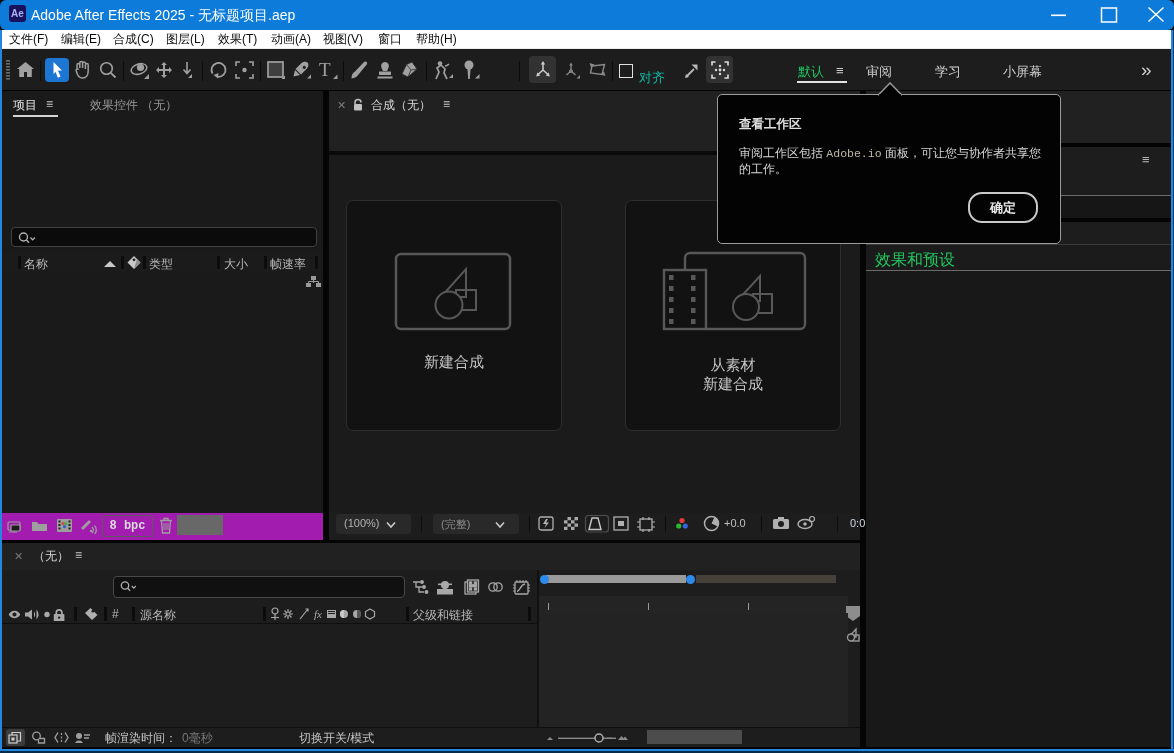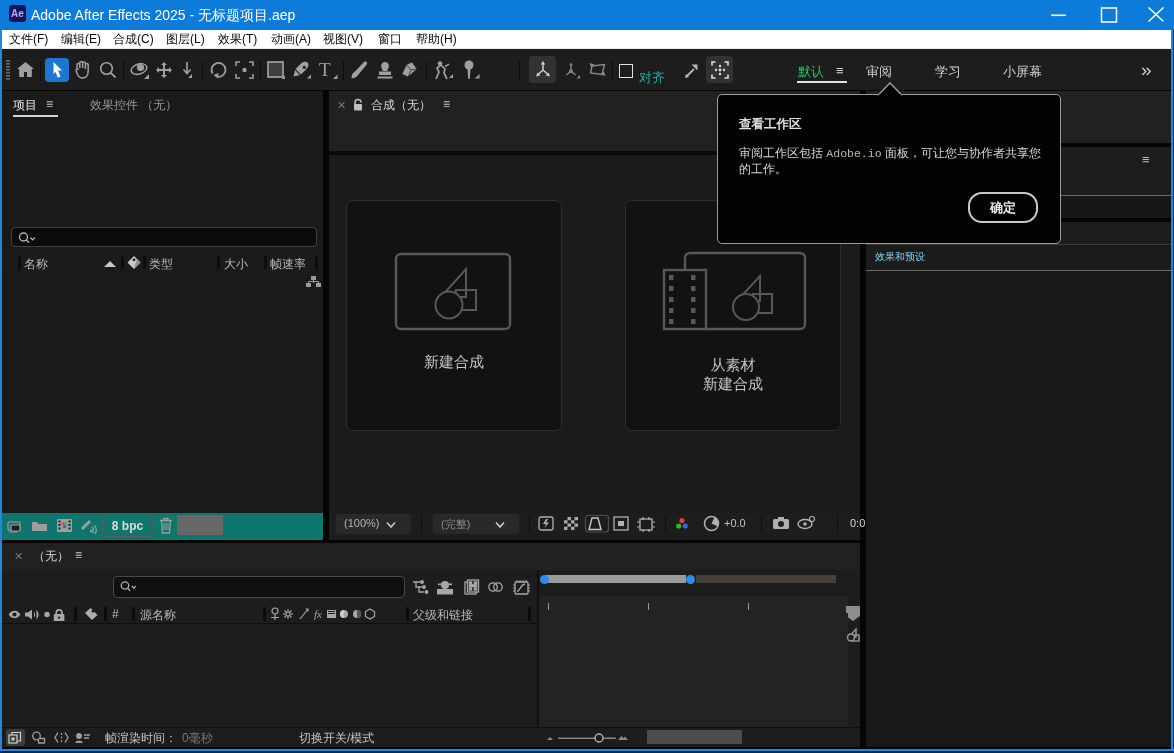--- a/index.html
+++ b/index.html
@@ -1,19 +1,19 @@
 <!DOCTYPE html>
 <html><head>
 <meta charset="utf-8">
 <style>
 html,body{margin:0;padding:0;}
 body{width:1174px;height:753px;overflow:hidden;background:#0a0a0a;font-family:"Liberation Sans",sans-serif;position:relative;}
 .abs{position:absolute;}
 
-#titlebar{left:0;top:0;width:1174px;height:30px;background:#0d7bd9;}
+#titlebar{left:0;top:0;width:1174px;height:30px;background:#0d7bd9;border-radius:6px;}
 #aeicon{left:9px;top:5px;width:17px;height:17px;background:#18125c;border-radius:3px;color:#aab4f7;font-size:10px;font-weight:bold;text-align:center;line-height:17px;}
 #title{left:31px;top:0;height:30px;line-height:30px;color:#fff;font-size:14px;}
 
 #menubar{left:0;top:30px;width:1174px;height:18px;background:#ffffff;border-bottom:1px solid #ececec;color:#0a0a0a;font-size:12px;}
 #menubar span{position:absolute;top:0;line-height:19px;}
 
 #toolbar{left:0;top:49px;width:1174px;height:41px;background:#1d1d1d;border-bottom:1px solid #060606;padding:0;}
 .tbsep{position:absolute;top:10px;width:1px;height:20px;background:#0c0c0c;}
 .wstab{position:absolute;top:12px;font-size:13px;color:#cfcfcf;}
 
@@ -235,21 +235,21 @@
       <span class="abs" style="left:268px;top:3px">帧速率</span>
       <div class="abs" style="left:313px;top:3px;width:3px;height:13px;background:#0c0c0c"></div>
     </div>
     <svg class="abs" style="left:303px;top:184px" width="18" height="14" viewBox="0 0 18 14">
       <rect x="6" y="1" width="5" height="4" fill="#9a9a9a"></rect>
         <rect x="1" y="8" width="5" height="4" fill="#9a9a9a"></rect>
         <rect x="11" y="8" width="5" height="4" fill="#9a9a9a"></rect>
       <path d="M8.5 5 v2 M3.5 8 v-1.5 h10 V8 M8.5 6.5 v1.5" stroke="#9a9a9a" fill="none"></path>
     </svg>
 
-    <div class="abs" style="left:0;top:422px;width:100%;height:27px;background:#0f766e;">
+    <div class="abs" style="left:0;top:422px;width:100%;height:27px;background:#a21caf;font-family:Liberation Mono, monospace;">
       <svg class="abs" style="left:5px;top:6px" width="20" height="15" viewBox="0 0 20 15">
           <rect x="1" y="3" width="12" height="8" rx="1" fill="none" stroke="#9e9e9e" stroke-width="1.2"></rect>
           <rect x="4" y="6" width="9" height="6" rx="1" fill="#1d1d1d" stroke="#9e9e9e" stroke-width="1.2"></rect>
           <path d="M2 13 h8" stroke="#9e9e9e"></path>
         </svg>
       <svg class="abs" style="left:29px;top:6px" width="17" height="14" viewBox="0 0 17 14">
           <path d="M1 3 h5 l1.5 2 H16 v7 H1 Z" fill="#9e9e9e"></path>
         </svg>
       <svg class="abs" style="left:54px;top:5px" width="17" height="16" viewBox="0 0 17 16">
           <rect x="1" y="1" width="15" height="13" rx="1" fill="#9e9e9e"></rect>
@@ -387,21 +387,21 @@
     <div class="abs" style="left:0;top:0;width:100%;height:52px;background:#212121"></div>
     <div class="abs" style="left:0;top:52px;width:100%;height:4px;background:#040404"></div>
     <div class="abs" style="left:0;top:56px;width:100%;height:48px;background:#1d1d1d"></div>
     <span class="abs" style="left:276px;top:61px;color:#b8b8b8;font-size:13px">≡</span>
     <div class="abs" style="left:0;top:104px;width:100%;height:1px;background:#6b6b6b"></div>
     <div class="abs" style="left:0;top:105px;width:100%;height:22px;background:#161616"></div>
     <div class="abs" style="left:0;top:127px;width:100%;height:4px;background:#040404"></div>
     <div class="abs" style="left:0;top:131px;width:100%;height:22px;background:#1d1d1d"></div>
     <div class="abs" style="left:0;top:153px;width:100%;height:1px;background:#3a3a3a"></div>
     <div class="abs" style="left:0;top:154px;width:100%;height:25px;background:#1b1b1b"></div>
-    <span class="abs" style="left:9px;top:159px;color:#7dd3fc;font-size:10px">效果和预设</span>
+    <span class="abs" style="left:9px;top:159px;color:#22c55e;font-size:16px">效果和预设</span>
     <div class="abs" style="left:0;top:179px;width:100%;height:1px;background:#6b6b6b"></div>
     <div class="abs" style="left:0;top:180px;width:100%;bottom:0;background:#181818"></div>
   </div>
   <div class="panel" id="ptime">
     <div class="ptabs" style="height:27px;background:#212121">
       <span class="abs" style="left:12px;top:7px;color:#7a7a7a;font-size:11px">✕</span>
       <span class="abs" style="left:31px;top:5px;color:#d8d8d8">（无）</span>
       <span class="abs" style="left:73px;top:5px;color:#c8c8c8">≡</span>
     </div>
     <div class="abs" style="left:0;top:27px;right:0;bottom:0;background:#1d1d1d"></div>

